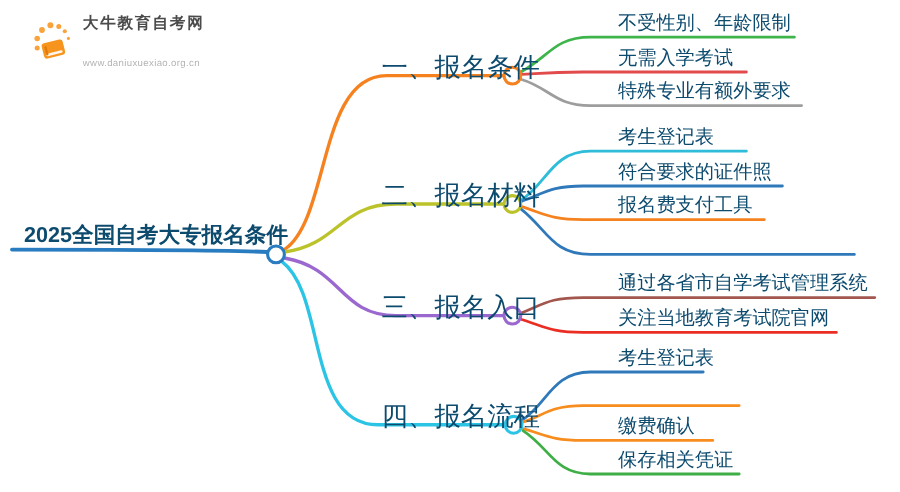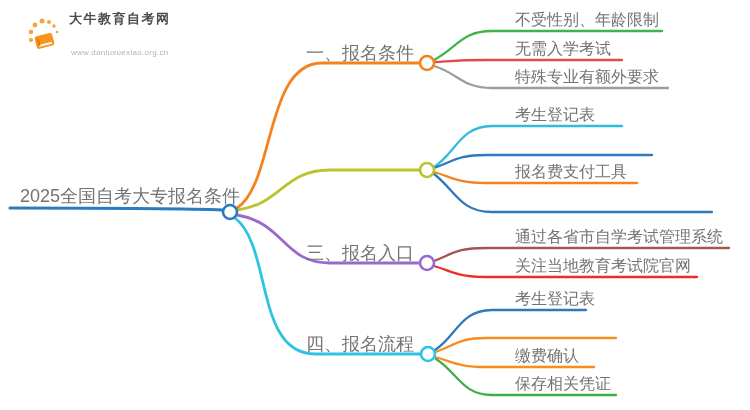--- a/index.html
+++ b/index.html
@@ -1,27 +1,26 @@
 <!DOCTYPE html>
 <html><head>
 <meta charset="utf-8">
 <style>
   html,body{margin:0;padding:0;background:#ffffff;}
   .stage{
     position:relative;width:750px;height:410px;background:#ffffff;overflow:hidden;
     font-family:"Liberation Sans","DejaVu Sans",sans-serif;
-    text-align:center;
   }
   .mapsvg{position:absolute;left:0;top:0;}
   .label{
-    position:absolute;color:#737373;white-space:nowrap;line-height:1.15;
+    position:absolute;color:#0c4a6e;white-space:nowrap;line-height:1.15;
     font-family:"Liberation Sans","DejaVu Sans",sans-serif;
   }
-  .root-label{left:20px;top:186px;font-size:18px;font-weight:400;letter-spacing:0px;}
-  .branch-label{left:306px;font-size:18px;font-weight:500;font-family:Liberation Serif, serif;}
+  .root-label{left:20px;top:186px;font-size:18px;font-weight:700;letter-spacing:0px;}
+  .branch-label{left:318px;font-size:22px;font-weight:500;font-family:Liberation Serif, serif;}
   .child-label{left:515px;font-size:16px;font-weight:400;}
   .logo{position:absolute;left:26px;top:10px;display:flex;align-items:center;gap:7px;}
   .logo-text{display:flex;flex-direction:column;}
   .logo-title{font-size:13px;font-weight:bold;color:#4b4b4b;letter-spacing:1.5px;}
   .logo-url{font-size:8px;color:#b3b3b3;margin-top:20px;letter-spacing:0.3px;}
 </style>
 </head>
 <body>
 
 <div class="stage">
@@ -80,28 +79,30 @@
     </svg>
     <div class="logo-text">
       <span class="logo-title">大牛教育自考网</span>
       <span class="logo-url">www.daniuxuexiao.org.cn</span>
     </div>
   </div>
 
   <div class="label root-label">2025全国自考大专报名条件</div>
 
   <div class="label branch-label" style="top:43px">一、报名条件</div>
+  <div class="label branch-label" style="top:150px">二、报名材料</div>
   <div class="label branch-label" style="top:243px">三、报名入口</div>
   <div class="label branch-label" style="top:334px">四、报名流程</div>
 
   <div class="label child-label" style="top:11px">不受性别、年龄限制</div>
   <div class="label child-label" style="top:40px">无需入学考试</div>
   <div class="label child-label" style="top:68px">特殊专业有额外要求</div>
 
   <div class="label child-label" style="top:106px">考生登记表</div>
+  <div class="label child-label" style="top:135px">符合要求的证件照</div>
   <div class="label child-label" style="top:163px">报名费支付工具</div>
 
   <div class="label child-label" style="top:228px">通过各省市自学考试管理系统</div>
   <div class="label child-label" style="top:257px">关注当地教育考试院官网</div>
 
   <div class="label child-label" style="top:290px">考生登记表</div>
   <div class="label child-label" style="top:347px">缴费确认</div>
   <div class="label child-label" style="top:375px">保存相关凭证</div>
 
 </div>

